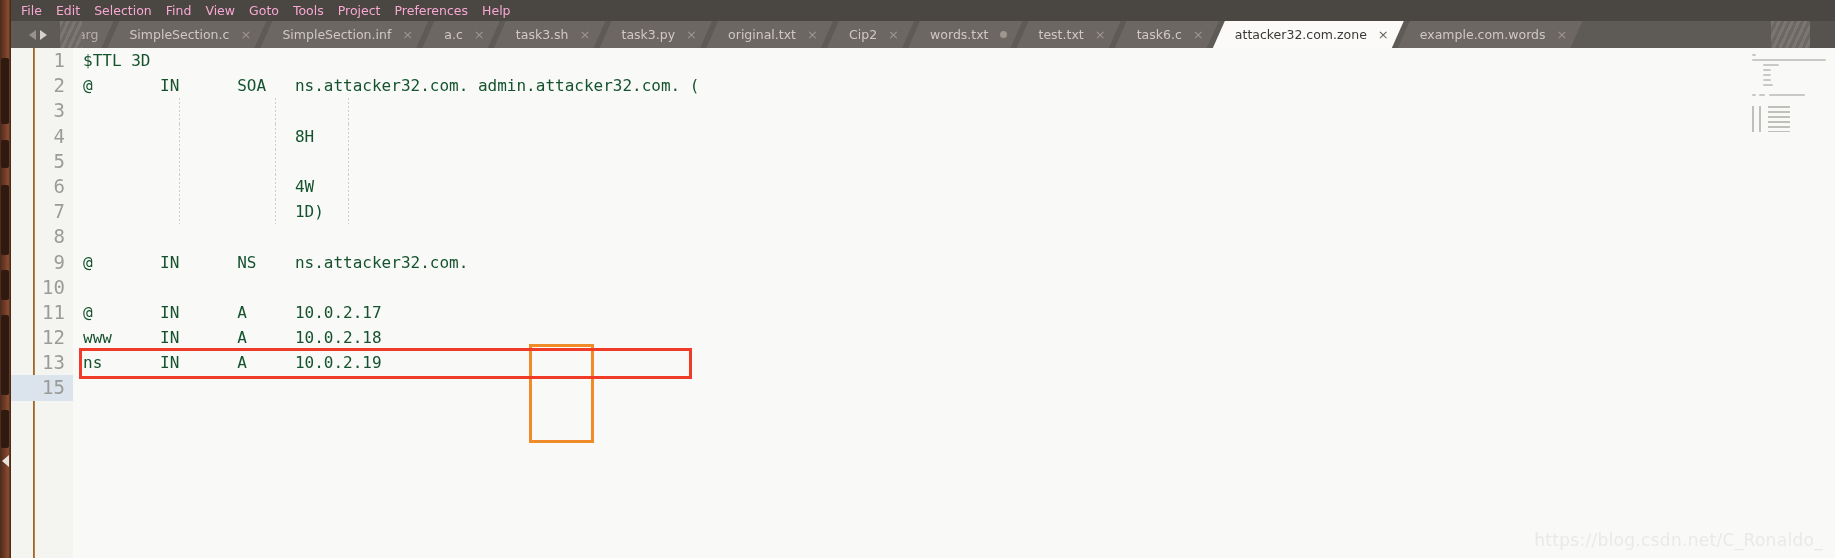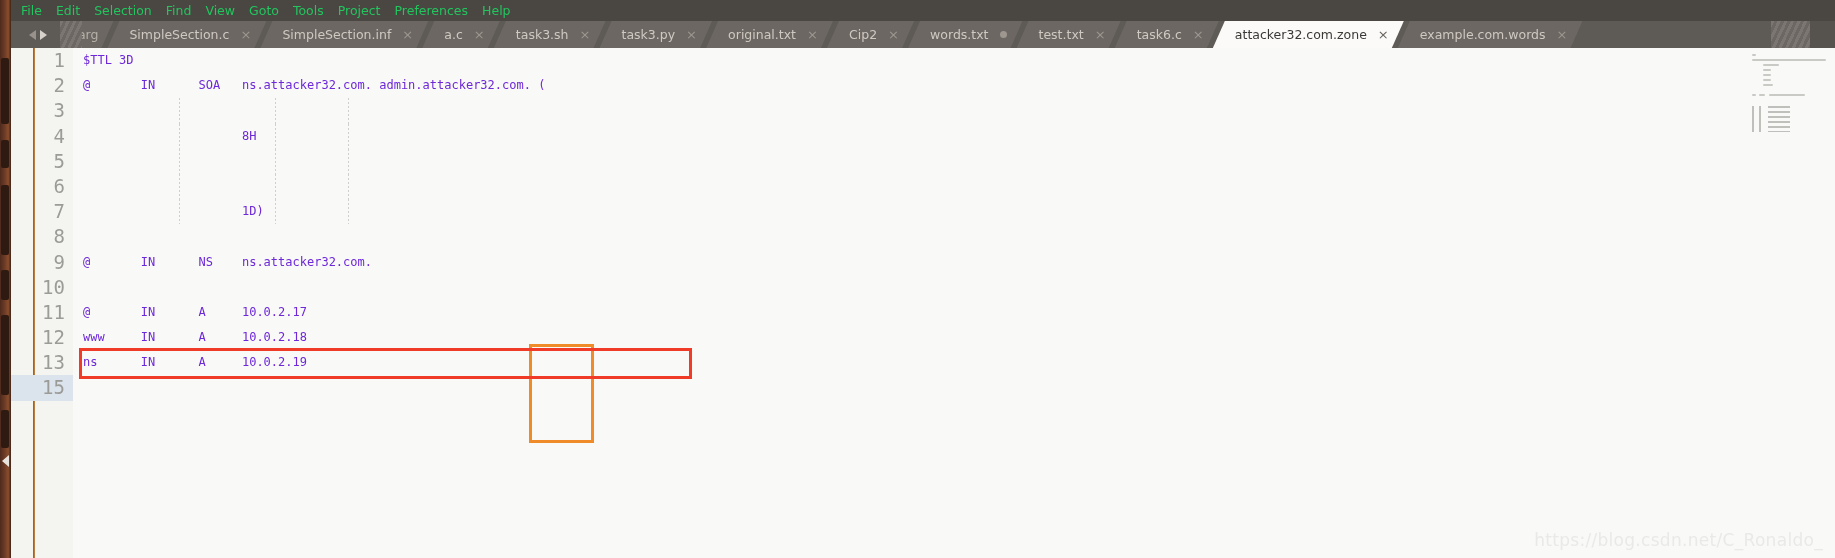--- a/index.html
+++ b/index.html
@@ -38,21 +38,21 @@
 
   
   .menubar {
     position:absolute; left:0; top:0; width:1835px; height:21px;
     background:#4a4642;
     display:flex; align-items:center;
     padding-left:14px;
     z-index:30;
   }
   .menu-item {
-    color:#22c55e;
+    color:#f9a8d4;
     font-size:12.5px;
     font-family:"DejaVu Sans", sans-serif;
     padding:0 7px;
     line-height:21px;
     white-space:nowrap;
     cursor:default;
   }
 
   
   .tabbar {
@@ -177,23 +177,23 @@
     color:#9b9b98;
     font-family:"DejaVu Sans Mono", monospace;
     font-size:19px;
     line-height:25.2px;
     height:25.2px;
   }
   .content-cell {
     flex:1 1 auto;
     position:relative;
     white-space:pre;
-    color:#6d28d9;
+    color:#14532d;
     font-family:"DejaVu Sans Mono", monospace;
-    font-size:12px;
+    font-size:16px;
     line-height:25.2px;
     height:25.2px;
     padding-left:10px;
     letter-spacing:0px;
   }
 
   
   .iguide {
     position:absolute; top:0; width:1px; height:25.2px;
     background:repeating-linear-gradient(to bottom,#cfcfcb 0 2px,transparent 2px 4px);
@@ -353,21 +353,21 @@
         <div class="line">
           <div class="lineno-cell">4</div>
           <div class="content-cell"><div class="iguide" style="left: 106.24px;"></div><div class="iguide" style="left: 202.48px;"></div><div class="iguide" style="left: 274.66px;"></div><span>                      8H</span></div>
         </div>
         <div class="line">
           <div class="lineno-cell">5</div>
           <div class="content-cell"><div class="iguide" style="left: 106.24px;"></div><div class="iguide" style="left: 202.48px;"></div><div class="iguide" style="left: 274.66px;"></div></div>
         </div>
         <div class="line">
           <div class="lineno-cell">6</div>
-          <div class="content-cell"><div class="iguide" style="left: 106.24px;"></div><div class="iguide" style="left: 202.48px;"></div><div class="iguide" style="left: 274.66px;"></div></div>
+          <div class="content-cell"><div class="iguide" style="left: 106.24px;"></div><div class="iguide" style="left: 202.48px;"></div><div class="iguide" style="left: 274.66px;"></div><span>                      4W</span></div>
         </div>
         <div class="line">
           <div class="lineno-cell">7</div>
           <div class="content-cell"><div class="iguide" style="left: 106.24px;"></div><div class="iguide" style="left: 202.48px;"></div><div class="iguide" style="left: 274.66px;"></div><span>                      1D)</span></div>
         </div>
         <div class="line">
           <div class="lineno-cell">8</div>
           <div class="content-cell"><span></span></div>
         </div>
         <div class="line">

